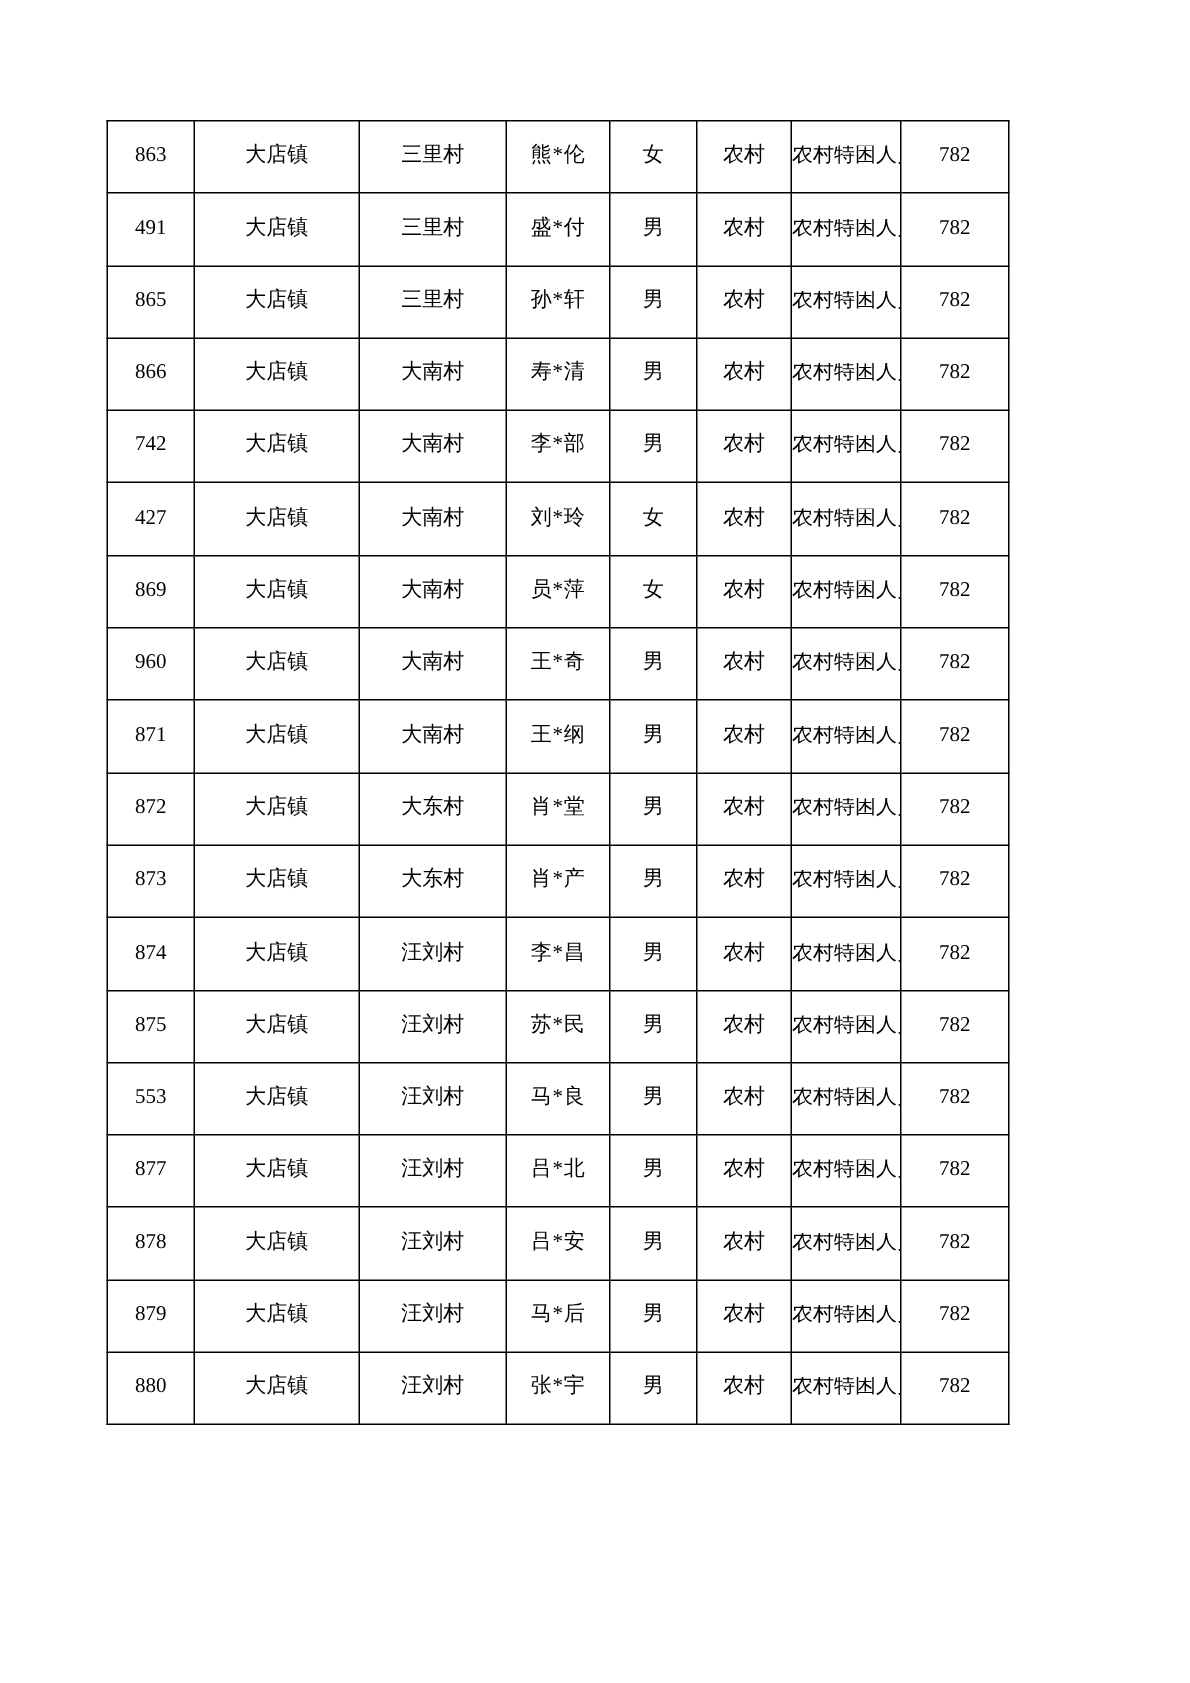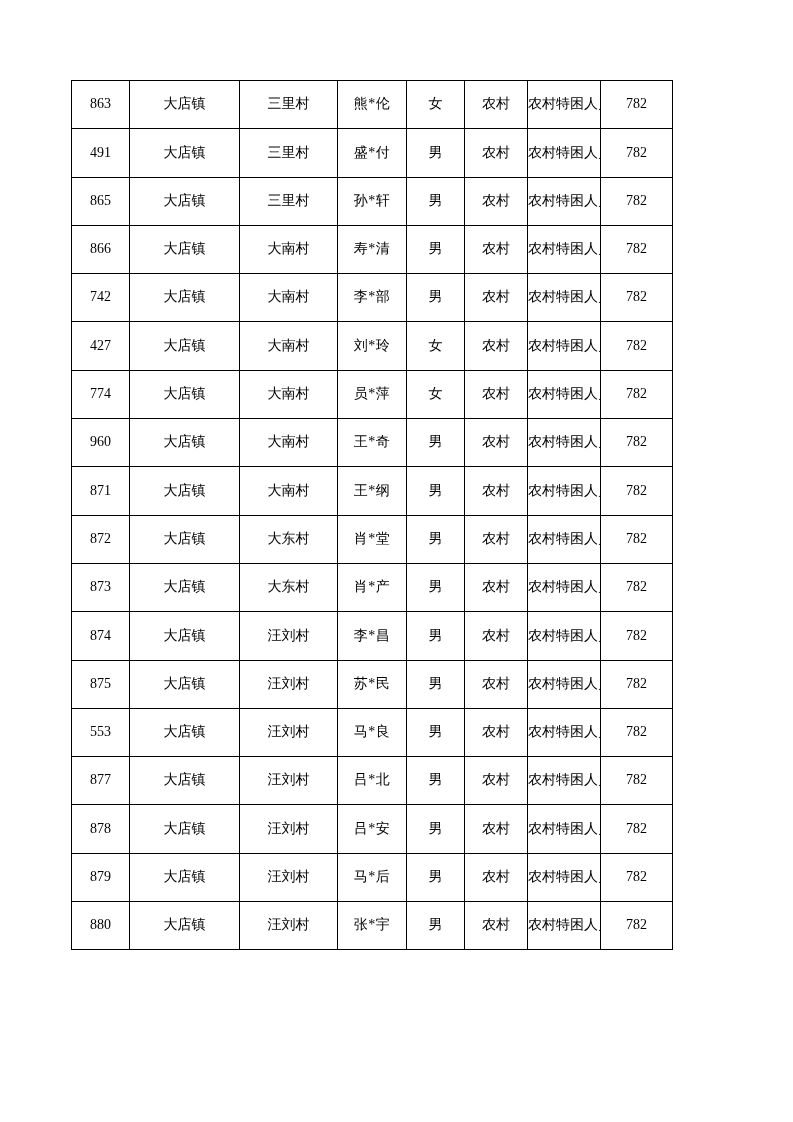--- a/index.html
+++ b/index.html
@@ -161,21 +161,21 @@
             <td class="cell-village">大南村</td>
             <td class="cell-name">刘*玲</td>
             <td class="cell-gender">女</td>
             <td class="cell-type">农村</td>
             <td class="cell-category">
               <span class="cat-inner">农村特困人员分散供养</span>
             </td>
             <td class="cell-amount">782</td>
           </tr>
           <tr>
-            <td class="cell-no">774</td>
+            <td class="cell-no">869</td>
             <td class="cell-town">大店镇</td>
             <td class="cell-village">大南村</td>
             <td class="cell-name">员*萍</td>
             <td class="cell-gender">女</td>
             <td class="cell-type">农村</td>
             <td class="cell-category">
               <span class="cat-inner">农村特困人员分散供养</span>
             </td>
             <td class="cell-amount">782</td>
           </tr>

